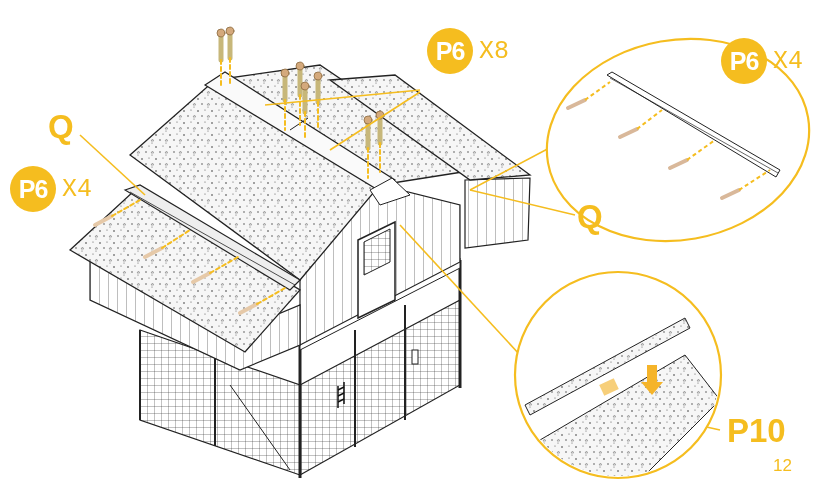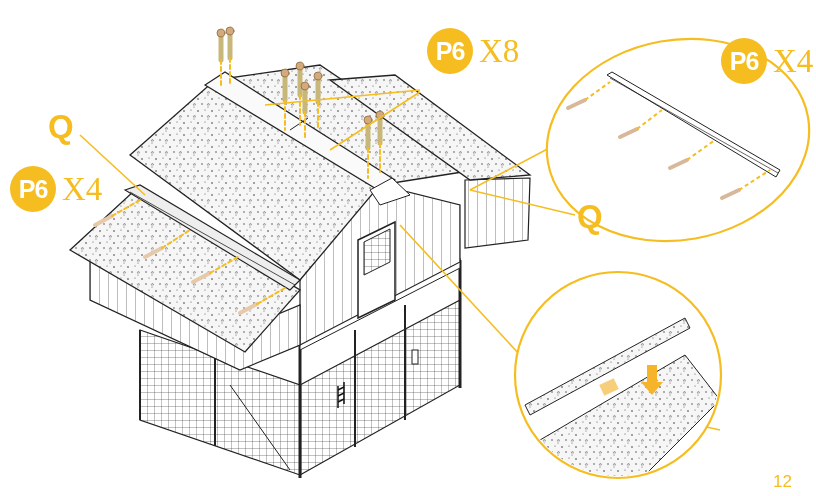--- a/index.html
+++ b/index.html
@@ -4,21 +4,21 @@
   <style>
     html, body { margin:0; padding:0; background:#ffffff; }
     body { width:816px; height:496px; position:relative; overflow:hidden;
            font-family:"Liberation Sans", sans-serif; }
     #stage { position:absolute; left:0; top:0; width:816px; height:496px; }
     .label { position:absolute; font-family:"Liberation Sans", sans-serif; font-weight:bold; }
     .badge { position:absolute; display:flex; align-items:center; }
     .badge .circle { width:46px; height:46px; border-radius:50%; background:#f5bd1f;
       color:#ffffff; font-weight:bold; font-size:25px; display:flex; align-items:center;
       justify-content:center; letter-spacing:-1px; font-family:"Liberation Sans", sans-serif; }
-    .badge .qty { color:#f5bd1f; font-size:33px; margin-left:6px; font-family:Liberation Serif, serif;text-align:center; }
+    .badge .qty { color:#f5bd1f; font-size:25px; margin-left:6px; font-family:Liberation Mono, monospace;text-align:center; }
     .big { color:#f5bd1f; font-size:33px; }
     .page-num { position:absolute; color:#f5bd1f; font-size:17px; font-family:"Liberation Sans", sans-serif; }
   </style>
 </head>
 <body>
 
 <div id="stage">
 <svg width="816" height="496" viewBox="0 0 816 496" xmlns="http://www.w3.org/2000/svg">
   <defs>
     <pattern id="speckle" width="14" height="12" patternUnits="userSpaceOnUse">
@@ -194,14 +194,15 @@
     <div class="circle">P6</div>
     <span class="qty">X4</span>
   </div>
 
   <div class="badge" style="left:721px; top:38px;">
     <div class="circle">P6</div>
     <span class="qty">X4</span>
   </div>
   <div class="label big" style="left:577px; top:198px;">Q</div>
 
-  <div class="page-num" style="left:773px; top:472px;text-align:right;">12</div>
+  <div class="label big" style="left:727px; top:412px;">P10</div>
+  <div class="page-num" style="left:773px; top:456px;text-align:right;">12</div>
 </div>
 
 </body></html>

